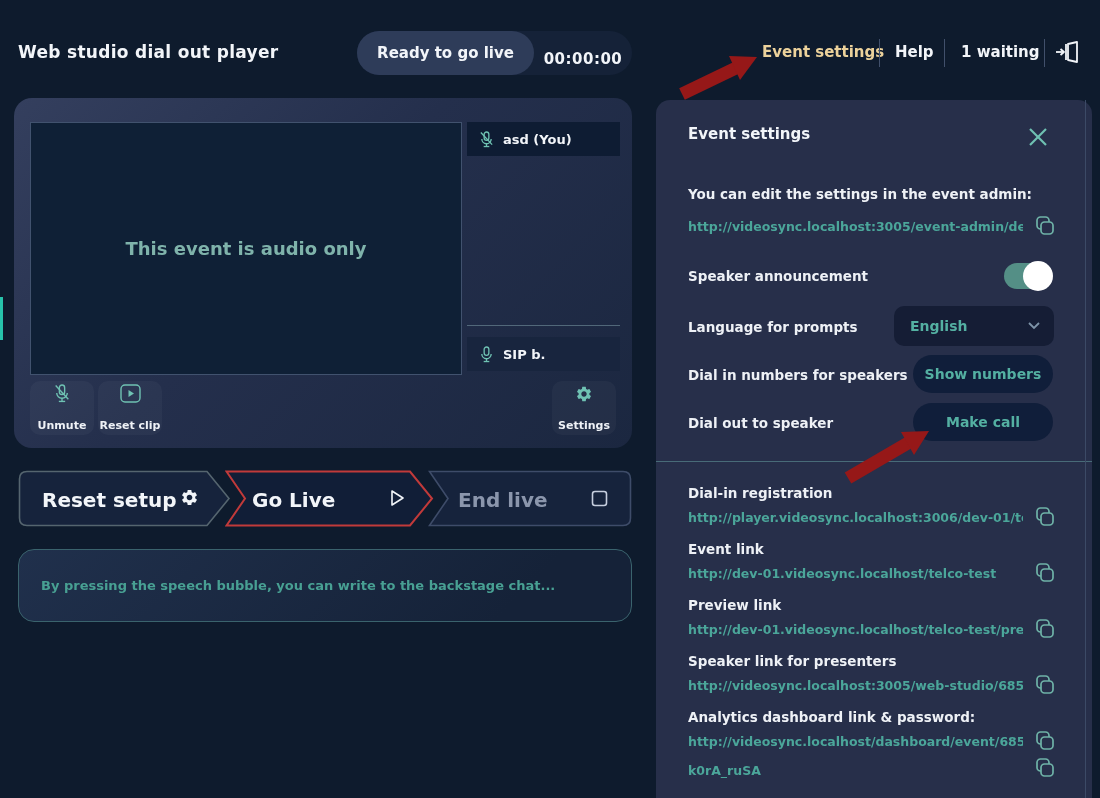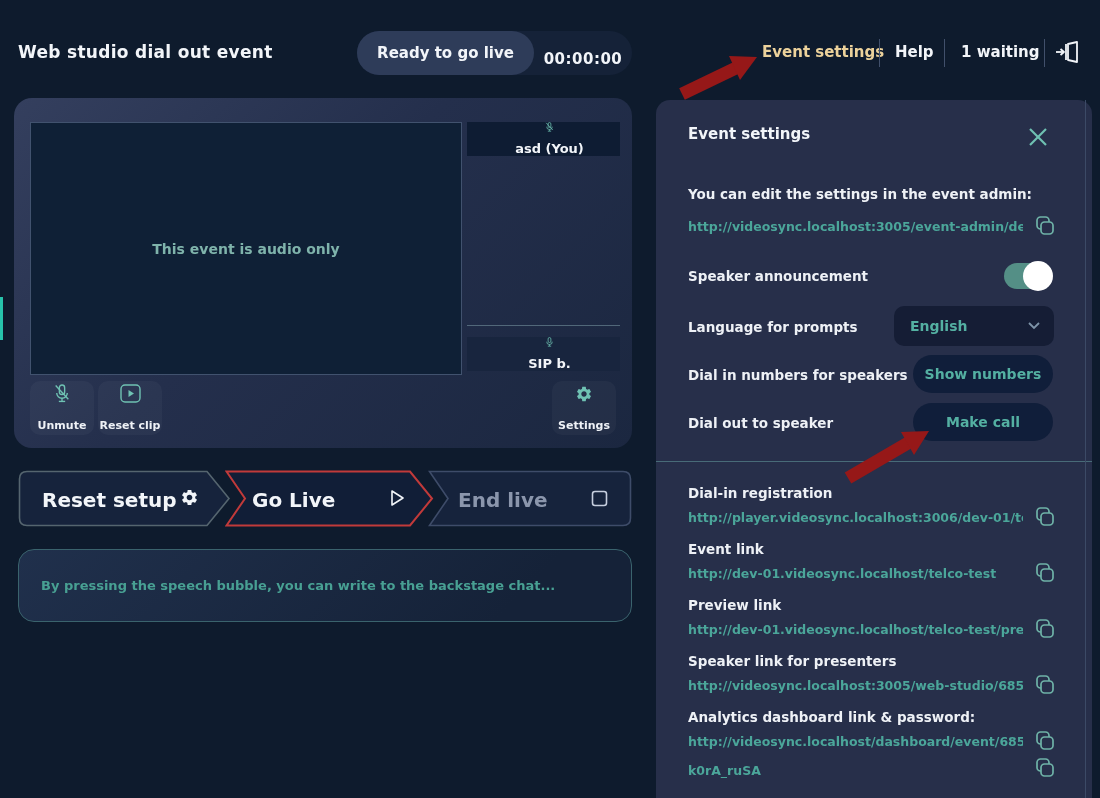--- a/index.html
+++ b/index.html
@@ -15,23 +15,23 @@
                align-items:center;justify-content:center;font-size:15px;font-weight:700;}
   .status-pill .timer{flex:1;text-align:center;font-size:15px;font-weight:700;letter-spacing:.5px;margin-top:12px;}
   .nav-item{top:43px;font-size:15px;font-weight:700;}
   .nav-div{top:39px;width:1px;height:28px;background:#41506b;}
 
   
   .stage-panel{left:14px;top:98px;width:618px;height:350px;border-radius:18px;
      background:linear-gradient(135deg,#343f5e 0%,#242f4c 45%,#1b2740 100%);}
   .video-area{left:16px;top:24px;width:430px;height:251px;background:#0f2036;border:1px solid #41526e;
      display:flex;align-items:center;justify-content:center;}
-  .video-msg{color:#7fb3ab;font-size:14px;font-weight:600;}
+  .video-msg{color:#7fb3ab;font-size:18px;font-weight:600;}
   .ptile{left:453px;width:153px;height:34px;display:flex;align-items:center;gap:9px;padding-left:12px;
-     box-sizing:border-box;font-size:13px;font-weight:700;flex-direction:column;}
+     box-sizing:border-box;font-size:13px;font-weight:700;}
   .pdivider{left:453px;top:227px;width:153px;height:1px;background:#7b9aa6;opacity:.55;}
   .toolbtn{width:64px;height:54px;background:rgba(255,255,255,.035);border-radius:10px;display:flex;
      flex-direction:column;align-items:center;justify-content:center;gap:16px;}
   .toolbtn .lbl{font-size:11px;font-weight:700;color:#eef1f6;}
 
   
   .chev-text{top:488px;font-size:20px;font-weight:700;}
   .dim{color:#8b96ac;}
 
   
@@ -56,21 +56,21 @@
   .sp-divider{left:0;top:361px;width:436px;height:1px;background:#517b83;opacity:.8;}
   .copy-icon{width:22px;height:22px;}
   .scroll-edge{left:429px;top:0;width:1px;height:698px;background:#3c4a66;}
   .teal-strip{left:0;top:297px;width:3px;height:43px;background:#27c3ab;}
 </style>
 </head>
 <body>
 
 <div id="app">
 
-  <div class="abs page-title">Web studio dial out event</div>
+  <div class="abs page-title">Web studio dial out player</div>
 
   <div class="abs status-pill">
     <div class="ready">Ready to go live</div>
     <div class="timer">00:00:00</div>
   </div>
 
   <div class="abs nav-item" style="left:762px;color:#ecd29b;">Event settings</div>
   <div class="abs nav-div" style="left:879px;"></div>
   <div class="abs nav-item" style="left:895px;">Help</div>
   <div class="abs nav-div" style="left:944px;"></div>

